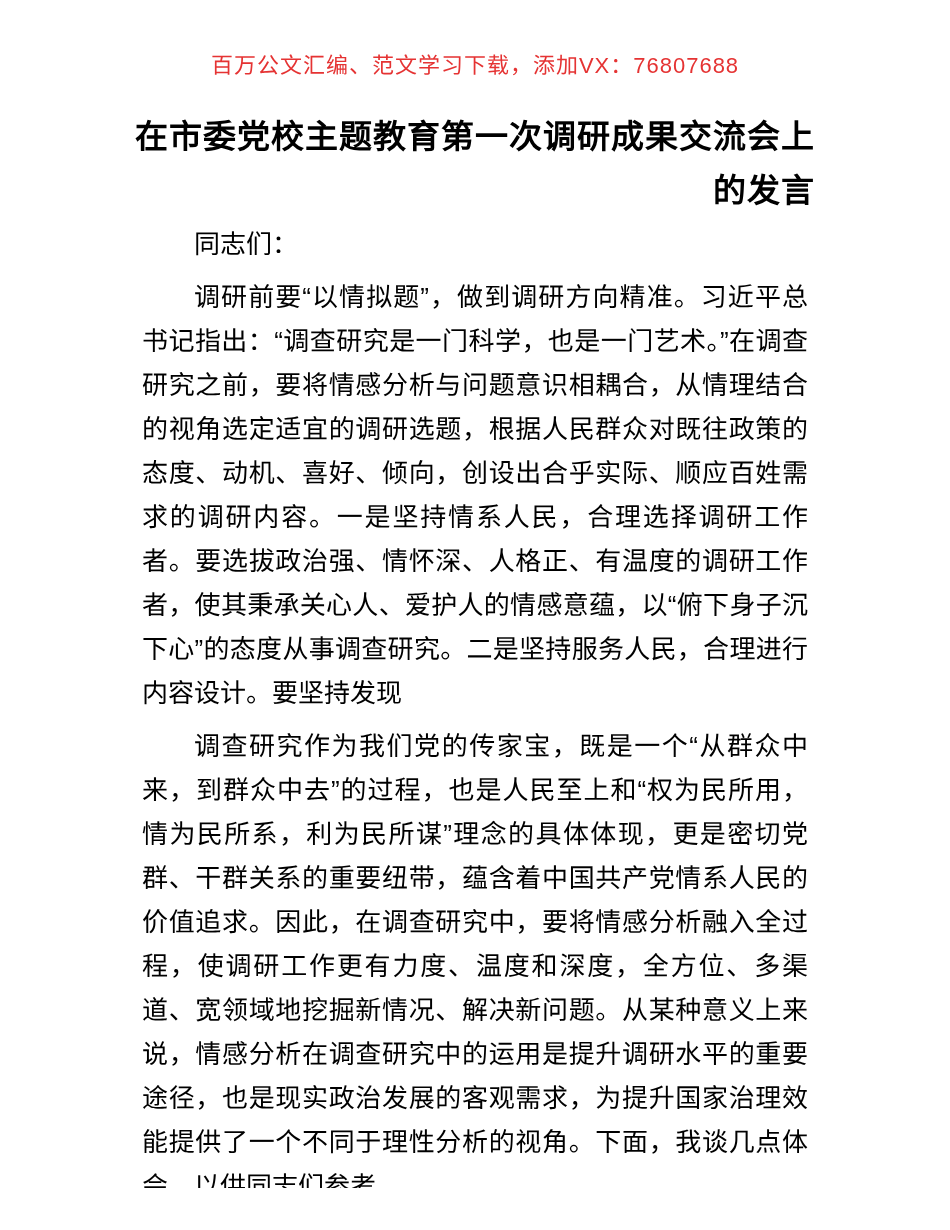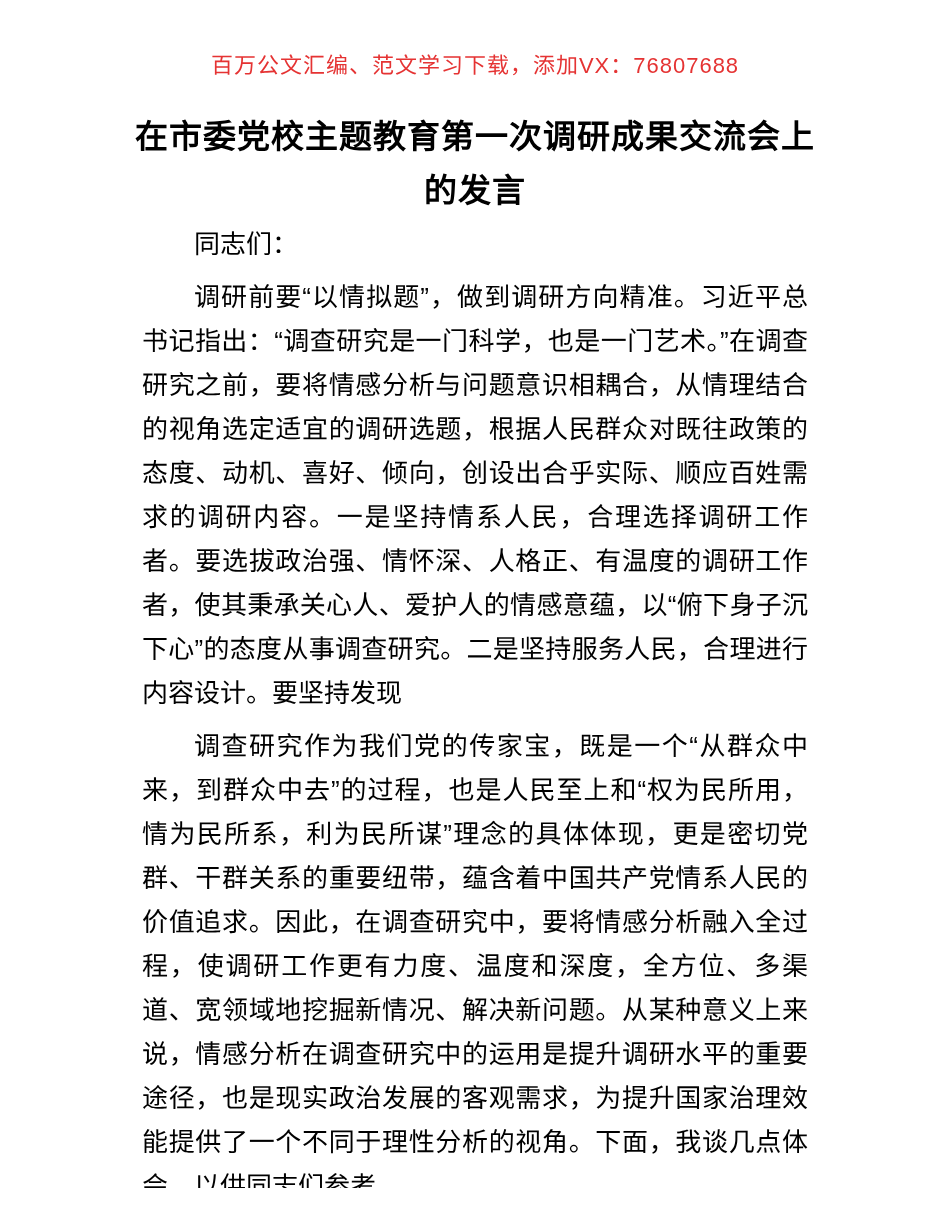--- a/index.html
+++ b/index.html
@@ -20,21 +20,21 @@
     padding-top: 50px;
     text-align: center;
     font-size: 22px;
     line-height: 32px;
     color: #e53333;
     letter-spacing: 1px;
   }
   .doc-title {
     width: 680px;
     margin: 28px auto 0 auto;
-    text-align: center;
+    text-align: right;
     font-size: 33px;
     font-weight: 700;
     line-height: 54px;
     color: #000000;
     letter-spacing: 1px;
   }
   .doc-body {
     width: 666px;
     margin: 4px auto 0 auto;
     font-size: 26px;

